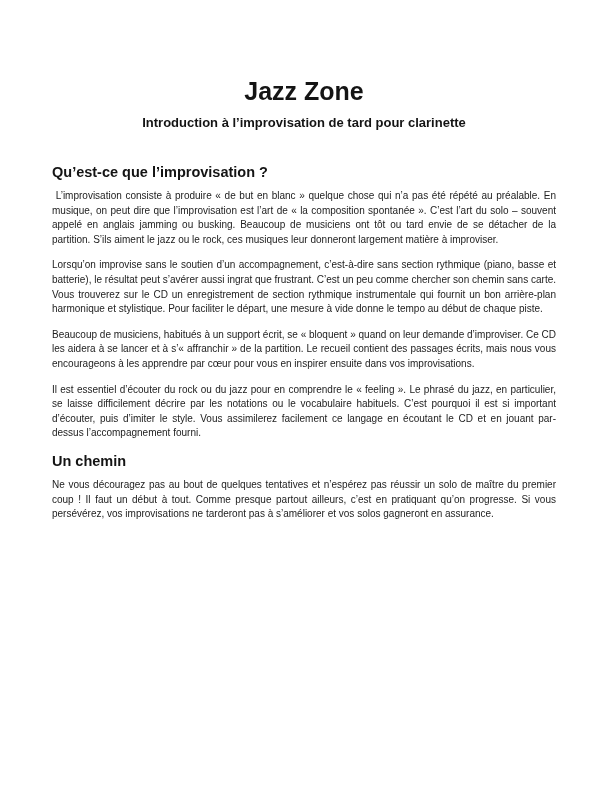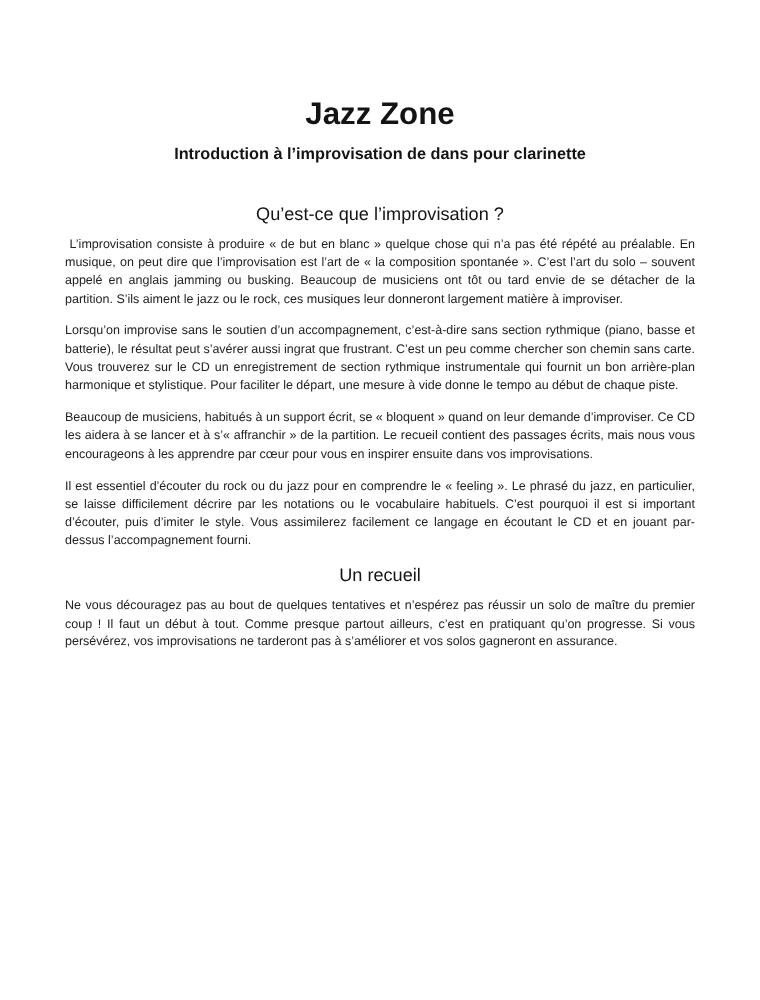--- a/index.html
+++ b/index.html
@@ -30,57 +30,56 @@
     margin: 9px 0 0 0;
     text-align: center;
     font-size: 13px;
     font-weight: bold;
     line-height: 16px;
     color: #141414;
   }
   .section h2 {
     margin: 2px 0 7px 0;
     font-size: 14.5px;
-    font-weight: normal;
+    font-weight: bold;
     line-height: 19px;
     color: #141414;
-    text-align: center;
   }
   .section.first h2 {
     margin-top: 32px;
   }
   .section p {
     margin: 0 0 11px 0;
     font-size: 10px;
     line-height: 14.6px;
     text-align: justify;
     color: #222222;
   }
 </style>
 </head>
 <body>
 
 <div class="page">
 
   <h1 class="doc-title">Jazz Zone</h1>
 
-  <div class="doc-subtitle">Introduction à l’improvisation de dans pour clarinette</div>
+  <div class="doc-subtitle">Introduction à l’improvisation de tard pour clarinette</div>
 
   <div class="section first">
     <h2>Qu’est-ce que l’improvisation&nbsp;?</h2>
     <p>&nbsp;L’improvisation consiste à produire «&nbsp;de but en blanc&nbsp;» quelque chose qui n’a pas été répété au préalable. En musique, on peut dire que l’improvisation est l’art de «&nbsp;la composition spontanée&nbsp;». C’est l’art du solo – souvent appelé en anglais jamming ou busking. Beaucoup de musiciens ont tôt ou tard envie de se détacher de la partition. S’ils aiment le jazz ou le rock, ces musiques leur donneront largement matière à improviser.</p>
   </div>
 
   <div class="section">
     <p>Lorsqu’on improvise sans le soutien d’un accompagnement, c’est-à-dire sans section rythmique (piano, basse et batterie), le résultat peut s’avérer aussi ingrat que frustrant. C’est un peu comme chercher son chemin sans carte. Vous trouverez sur le CD un enregistrement de section rythmique instrumentale qui fournit un bon arrière-plan harmonique et stylistique. Pour faciliter le départ, une mesure à vide donne le tempo au début de chaque piste.</p>
     <p>Beaucoup de musiciens, habitués à un support écrit, se «&nbsp;bloquent&nbsp;» quand on leur demande d’improviser. Ce CD les aidera à se lancer et à s’«&nbsp;affranchir&nbsp;» de la partition. Le recueil contient des passages écrits, mais nous vous encourageons à les apprendre par cœur pour vous en inspirer ensuite dans vos improvisations.</p>
   </div>
 
   <div class="section">
     <p>Il est essentiel d’écouter du rock ou du jazz pour en comprendre le «&nbsp;feeling&nbsp;». Le phrasé du jazz, en particulier, se laisse difficilement décrire par les notations ou le vocabulaire habituels. C’est pourquoi il est si important d’écouter, puis d’imiter le style. Vous assimilerez facilement ce langage en écoutant le CD et en jouant par-dessus l’accompagnement fourni.</p>
   </div>
 
   <div class="section">
-    <h2>Un recueil</h2>
+    <h2>Un chemin</h2>
     <p>Ne vous découragez pas au bout de quelques tentatives et n’espérez pas réussir un solo de maître du premier coup&nbsp;! Il faut un début à tout. Comme presque partout ailleurs, c’est en pratiquant qu’on progresse. Si vous persévérez, vos improvisations ne tarderont pas à s’améliorer et vos solos gagneront en assurance.</p>
   </div>
 
 </div>
 
 </body></html>

